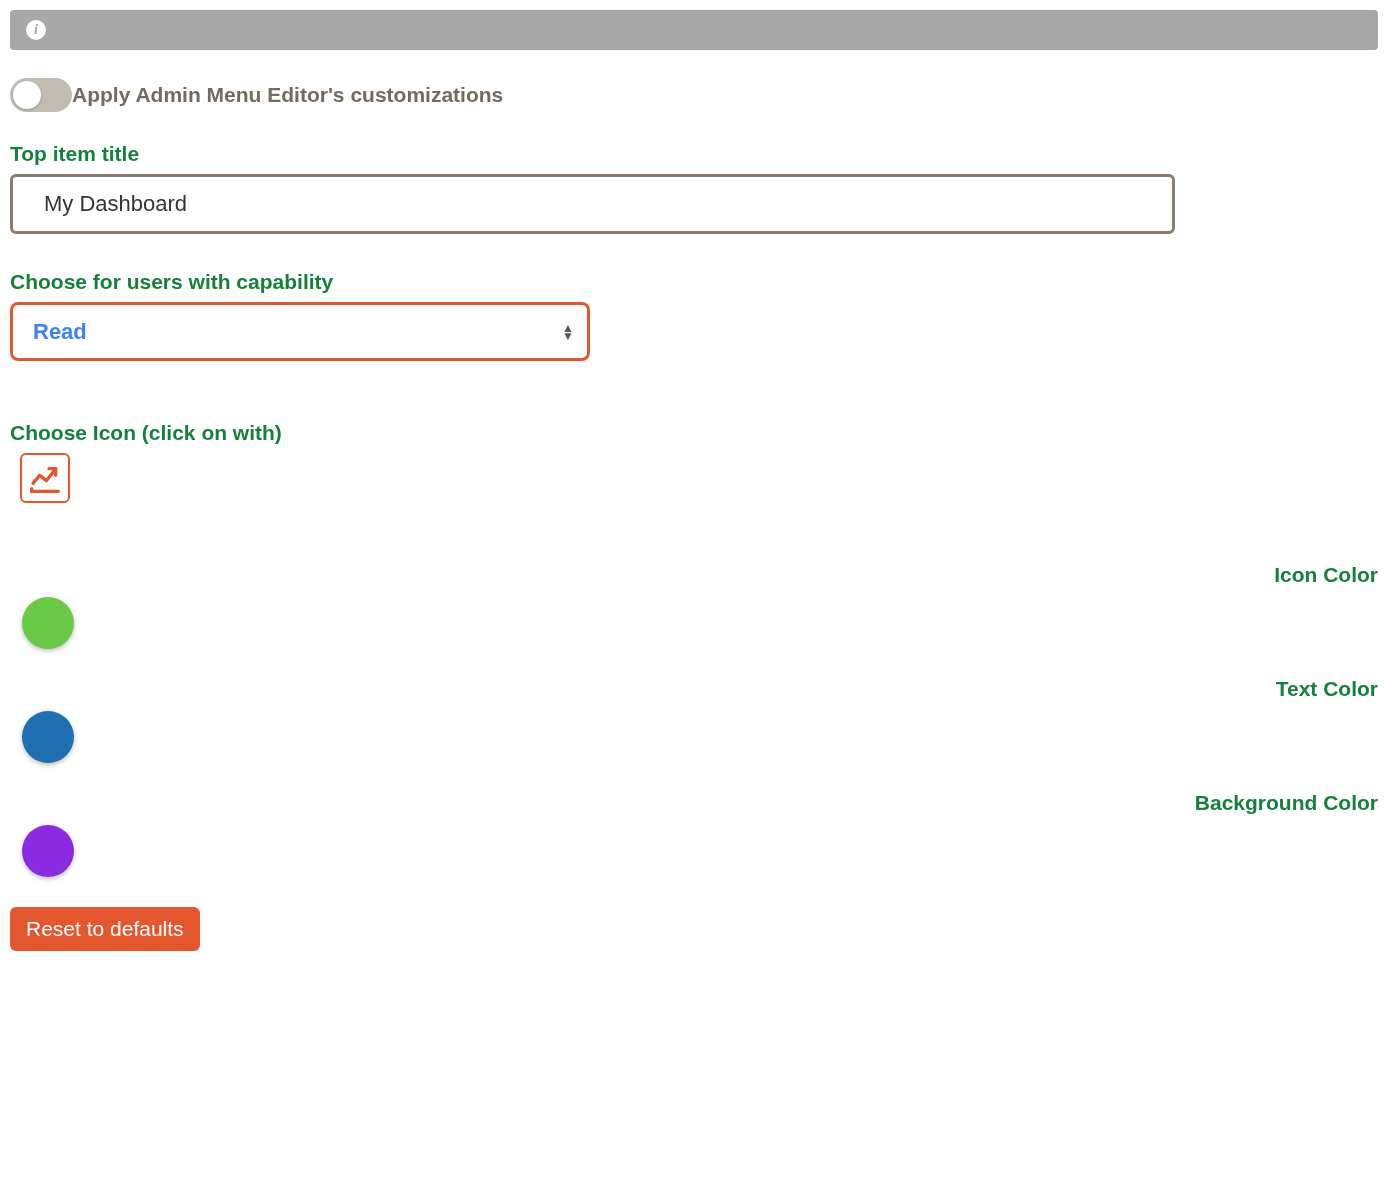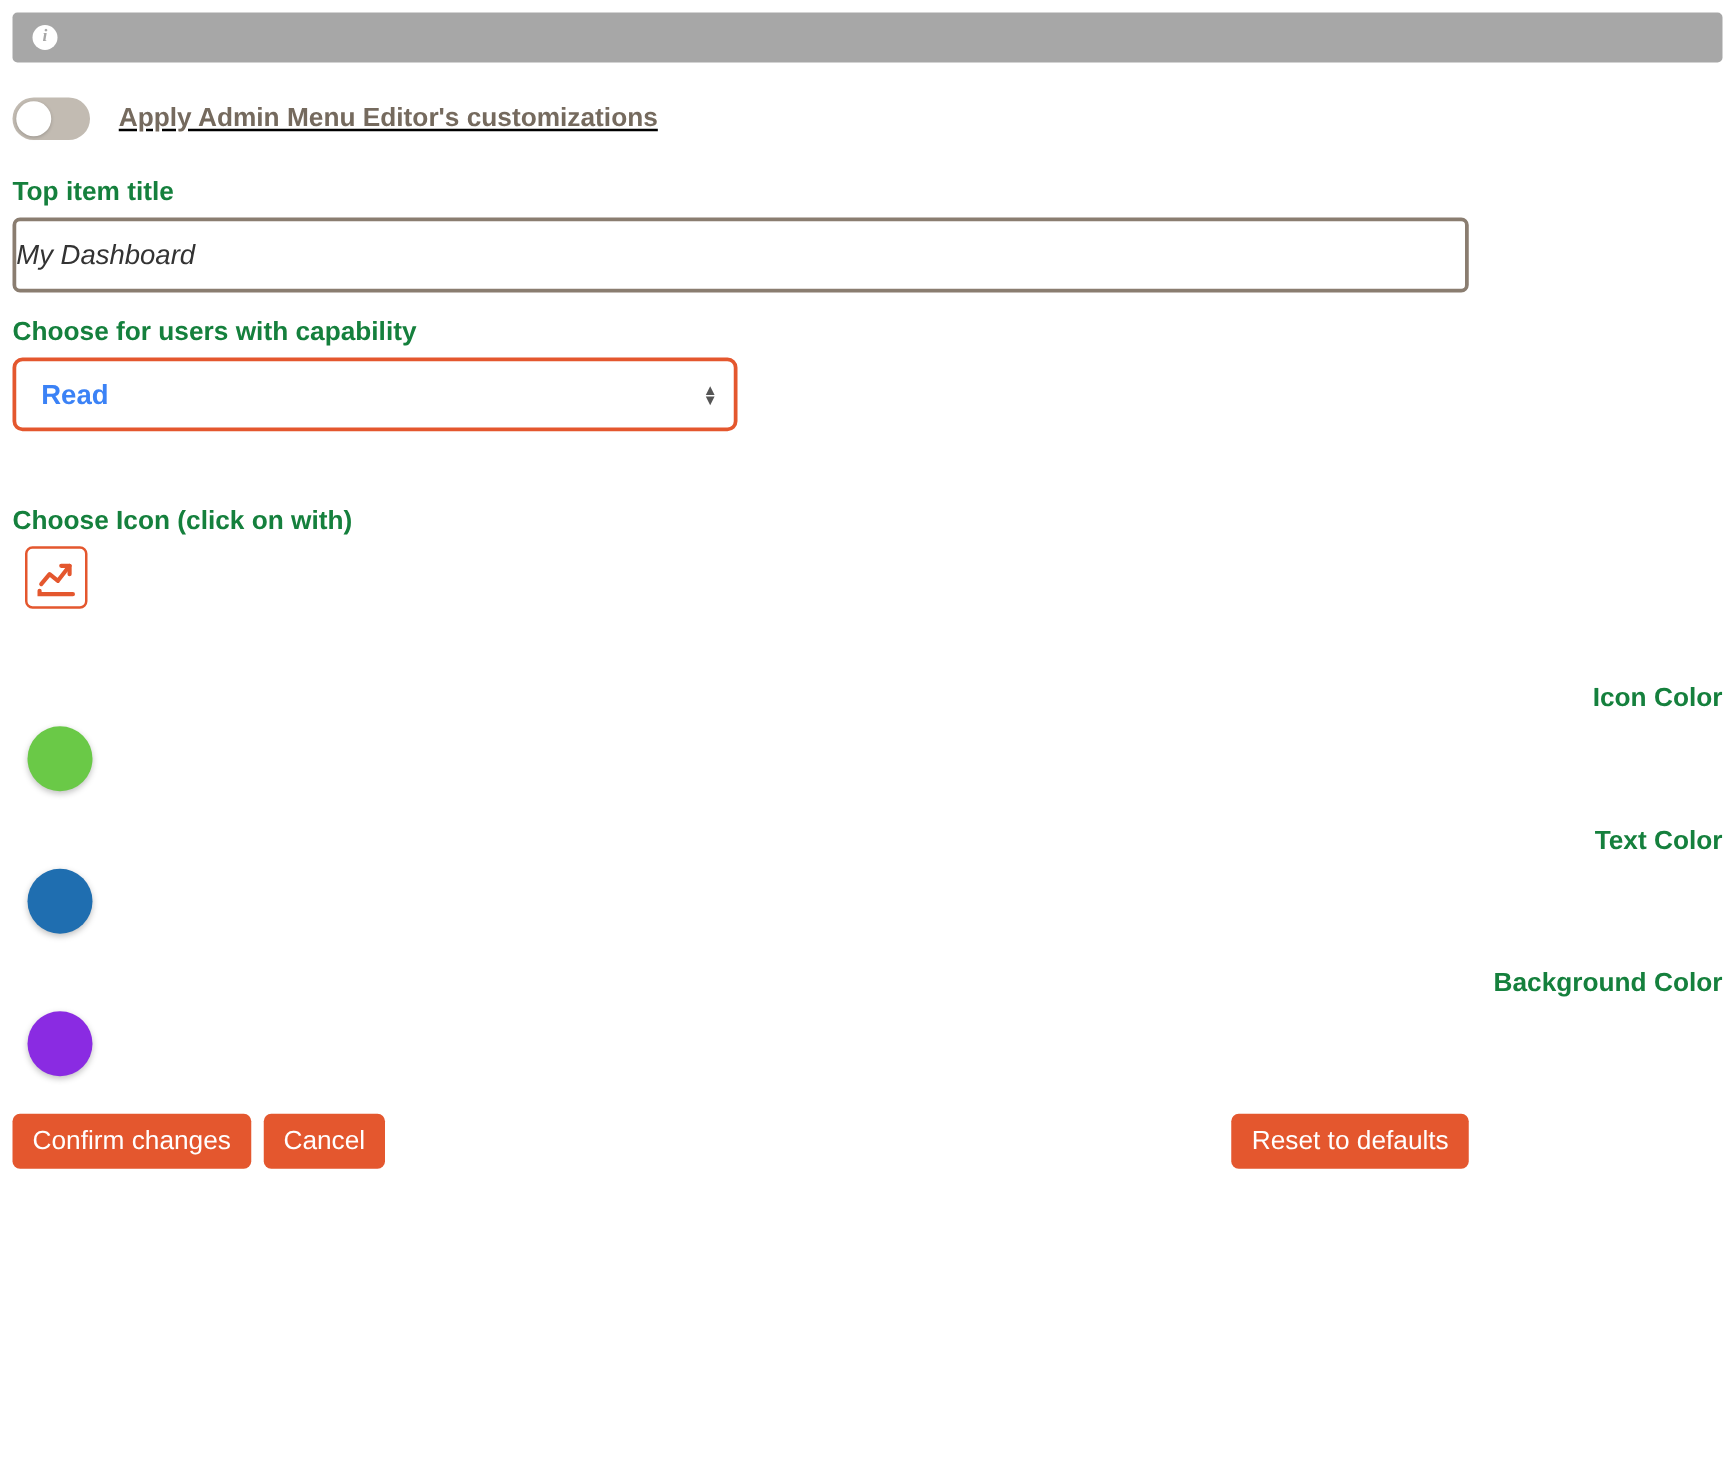--- a/index.html
+++ b/index.html
@@ -37,23 +37,22 @@
       font-weight: bold;
       font-style: italic;
       display: inline-flex;
       align-items: center;
       justify-content: center;
       font-family: Georgia, serif;
     }
     .toggle-row {
       display: flex;
       align-items: center;
-      gap: 23px;
+      gap: 0;
       margin-bottom: 30px;
-      text-decoration: underline;
     }
     .toggle {
       width: 62px;
       height: 34px;
       background: #c2bbb2;
       border-radius: 17px;
       position: relative;
       cursor: pointer;
     }
     .toggle-knob {
@@ -74,29 +73,28 @@
     .field-label {
       color: #15803d;
       font-size: 21px;
       font-weight: 700;
       margin-bottom: 8px;
       display: block;
     }
     .text-input {
       width: 100%;
       max-width: 1165px;
-      padding: 14px 0;
+      padding: 14px 31px;
       font-size: 22px;
       color: #333;
       border: 3px solid #8a7d70;
       border-radius: 6px;
       outline: none;
-      margin-bottom: 20px;
+      margin-bottom: 36px;
       background: #fff;
-      font-style: italic;
     }
     .select-wrapper {
       position: relative;
       display: inline-block;
       width: 580px;
       margin-bottom: 60px;
     }
     .select-input {
       width: 100%;
       padding: 14px 40px 14px 20px;
@@ -234,21 +232,17 @@
 </div>
 
 
 <div class="color-section">
   <label class="field-label">Background Color</label>
   <div class="color-swatch" style="background: rgb(138, 43, 226);"></div>
 </div>
 
 
 <div class="button-row">
-  <div class="button-group-left">
-    <button class="btn">Confirm changes</button>
-    <button class="btn">Cancel</button>
-  </div>
   <button class="btn">Reset to defaults</button>
 </div>
 
 
 
 
 </body></html>

